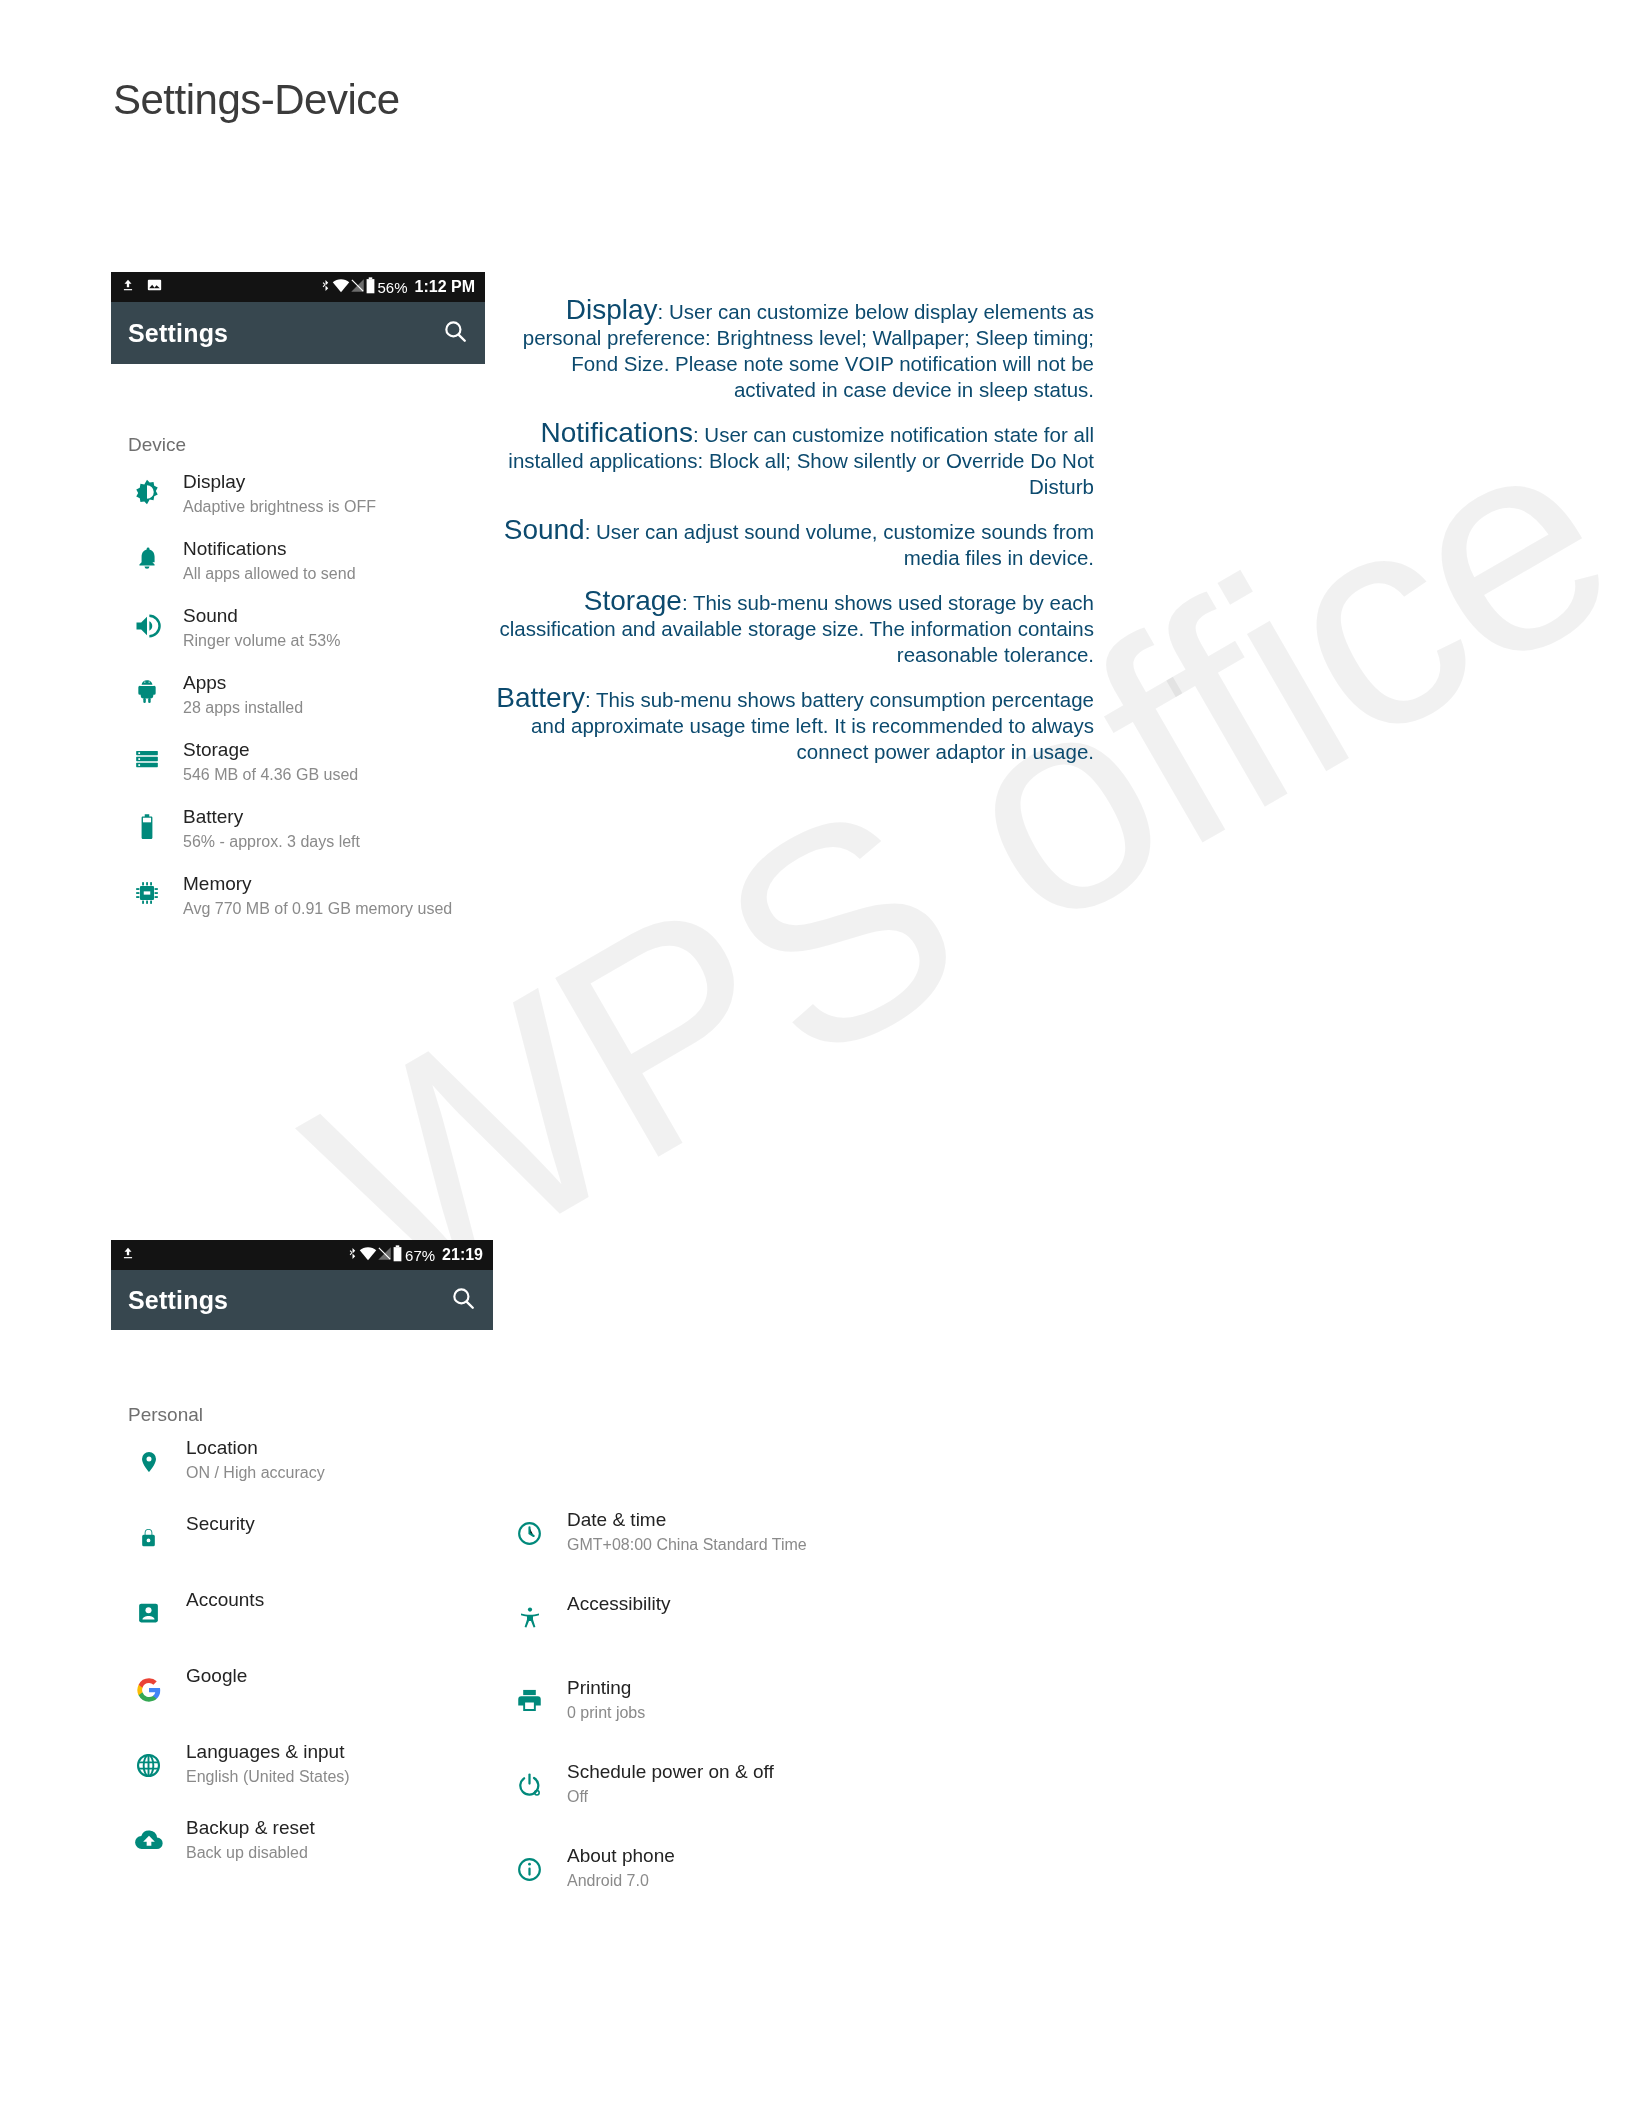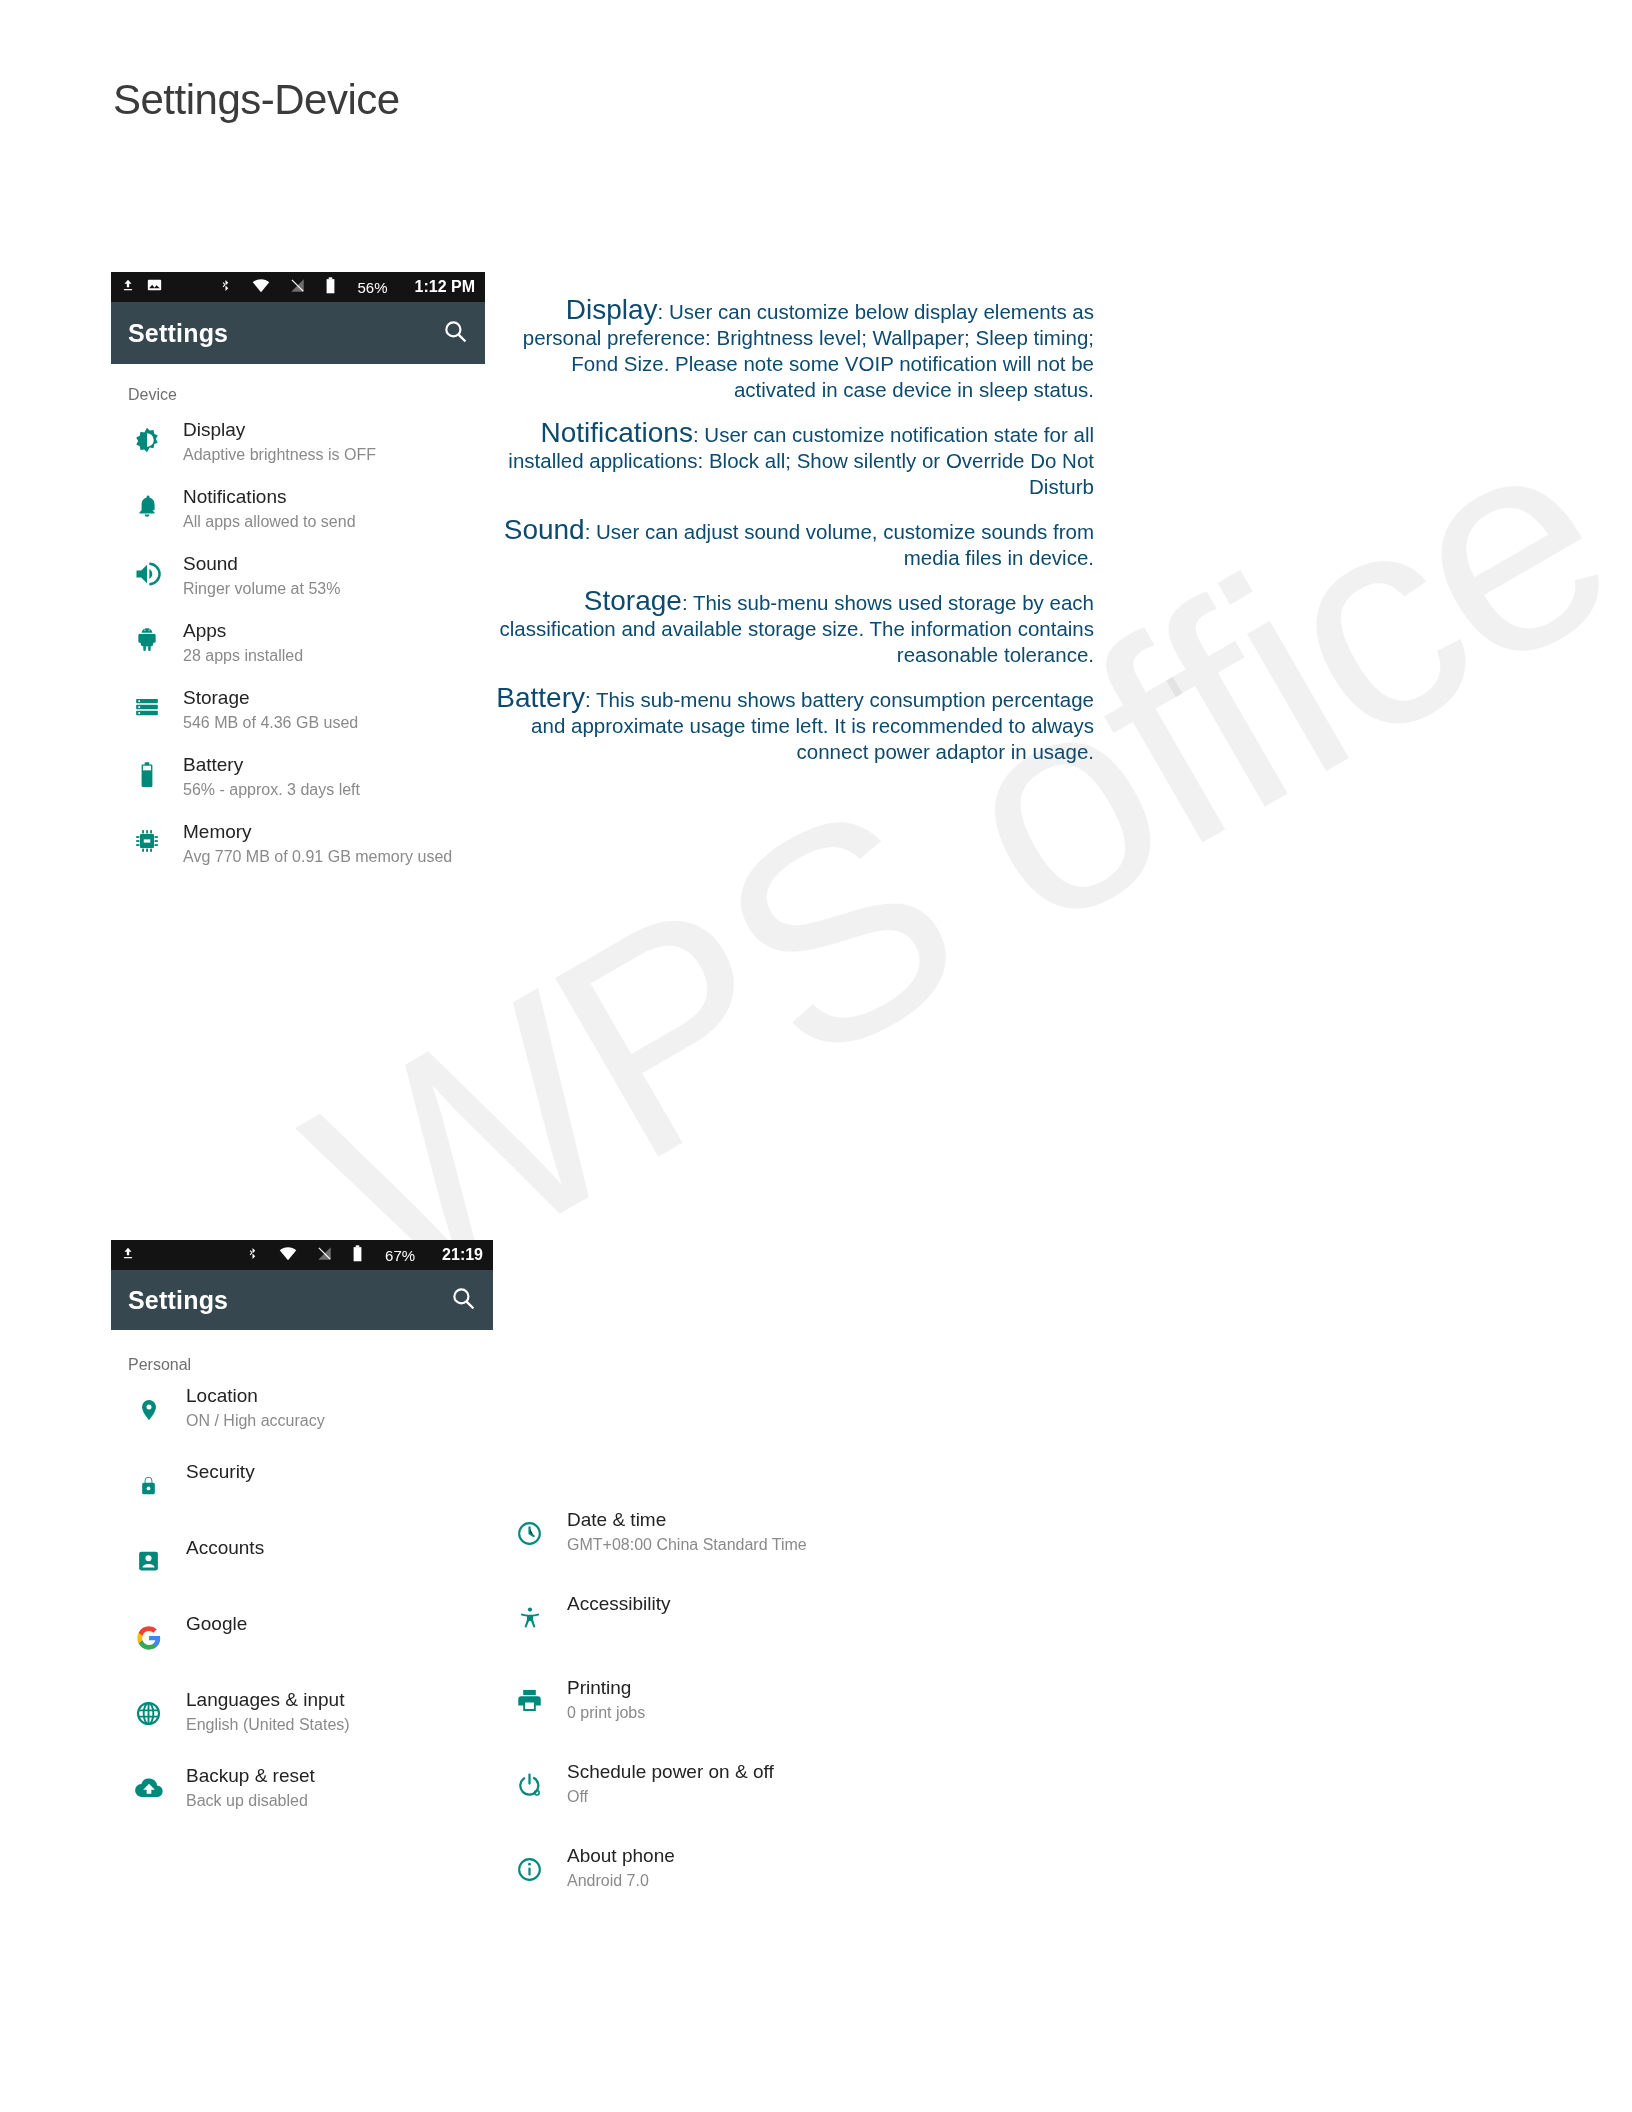--- a/index.html
+++ b/index.html
@@ -48,21 +48,21 @@
     background:#131313;
     height:30px;
     display:flex;
     align-items:center;
     padding:0 10px;
     color:#ffffff;
     font-size:16px;
     box-sizing:border-box;
   }
   .sb-left{display:flex;align-items:center;gap:11px;}
-  .sb-right{margin-left:auto;display:flex;align-items:center;gap:20px;}
+  .sb-right{margin-left:auto;display:flex;align-items:center;gap:0;}
   .sb-right .pct{font-size:15px;font-weight:500;margin-left:2px;}
   .sb-right .clock{font-size:16px;font-weight:600;margin-left:7px;letter-spacing:0px;}
 
   .appbar{
     background:#37474f;
     height:62px;
     display:flex;
     align-items:center;
     padding:12px 17px;
     box-sizing:border-box;
@@ -71,23 +71,24 @@
   .appbar .title{
     color:#ffffff;
     font-size:25px;
     font-weight:700;
     letter-spacing:0.2px;
   }
   .appbar .search{margin-left:auto;}
 
   .shot-body{background:#ffffff;}
   .section-label{
-    font-size:16px;
+    font-size:19px;
     color:#6f6f6f;
     padding:22px 0 4px 17px;
+    margin-top:48px;
   }
 
   .row{
     display:flex;
     align-items:flex-start;
     padding:10px 0 10px 0;
     min-height:56px;
     box-sizing:border-box;
   }
   .row .ico{

